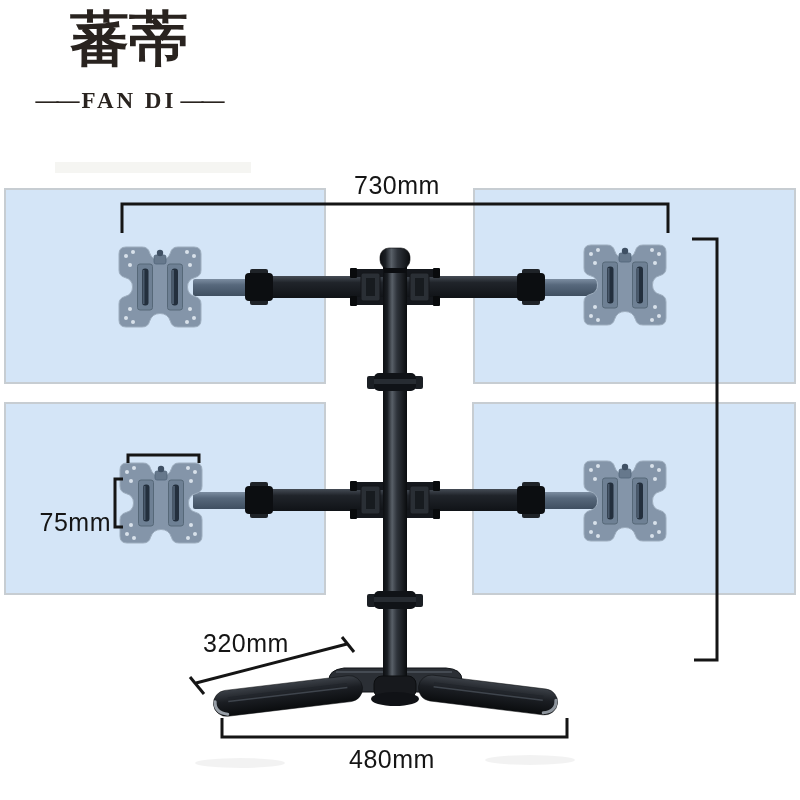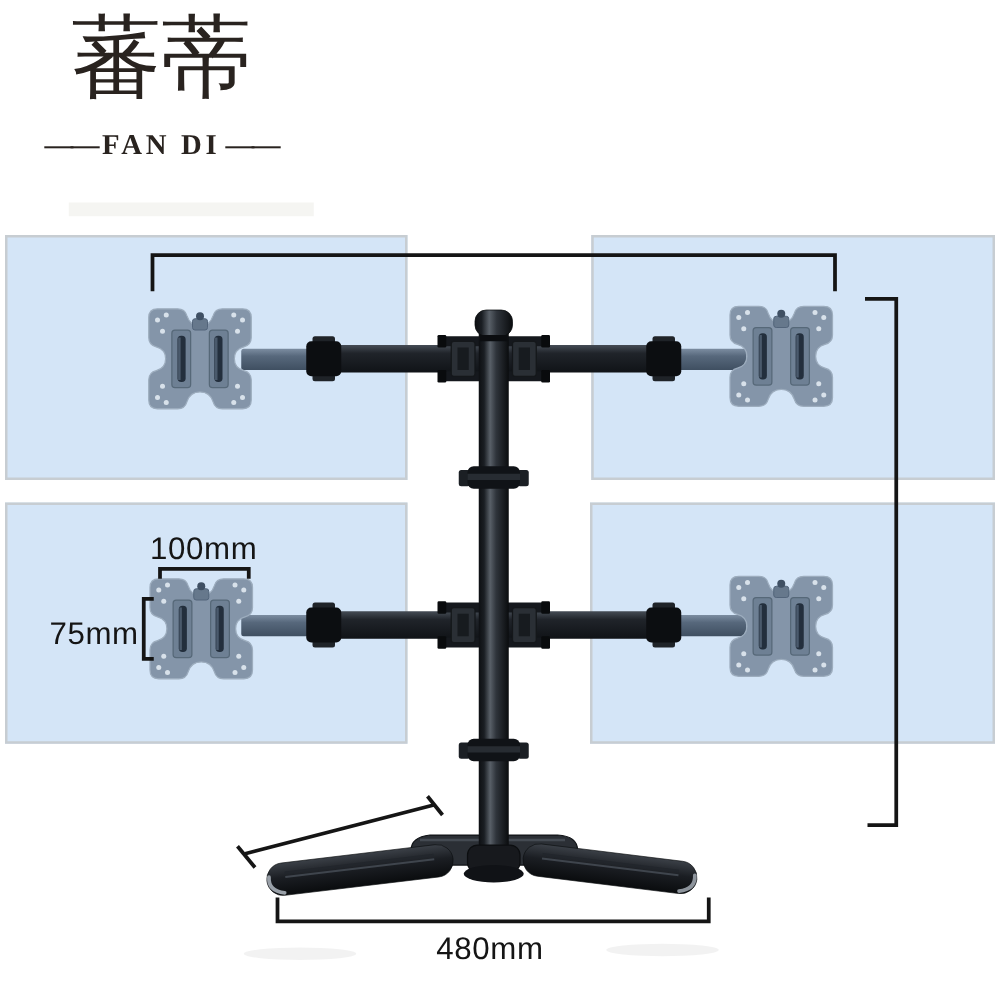--- a/index.html
+++ b/index.html
@@ -21,30 +21,30 @@
   .stand-svg { position:absolute; left:0; top:0; width:800px; height:800px; }
   .dim-label {
     position:absolute; font-size:25px; line-height:29px;
     color:var(--dimension-ink, #151515); letter-spacing:0.5px;
   }
   .dim-label.c { text-align:center; }
   .dim-label.r { text-align:right; }
   .lab-730 { left:337px; top:171px; width:120px; }
   .lab-815 { left:619px; top:377px; width:100px; }
   .lab-100 { left:103px; top:425px; width:120px; }
-  .lab-75  { left:31px;  top:493px; width:80px;  }
+  .lab-75  { left:31px;  top:508px; width:80px;  }
   .lab-320 { left:186px; top:629px; width:120px; }
   .lab-480 { left:332px; top:745px; width:120px; }
   .logo {
     position:absolute; left:26px; top:6px; width:206px;
     color:var(--brand-ink, #29231f); text-align:center;
     font-family:"Liberation Serif","DejaVu Serif",serif;
   }
   .logo-cn {
-    font-size:72px; line-height:1.12; font-weight:400;
+    font-size:59px; line-height:1.12; font-weight:700;
     letter-spacing:0px; white-space:nowrap;
   }
   .logo-en-row {
     margin-top:4px; display:flex; align-items:center; justify-content:center;
     font-weight:700; font-size:23px; white-space:nowrap;
   }
   .logo-dash { letter-spacing:-2px; }
   .logo-en { letter-spacing:3px; margin:12px 4px; }
 </style>
 </head>
@@ -239,17 +239,18 @@
       <path d="M123,479 L115,479 L115,527 L123,527"></path>
       <path d="M222,718 L222,737 L567,737 L567,718"></path>
       <g>
         <path d="M196,683 L347,644"></path>
         <path d="M342,637 L354,652"></path>
         <path d="M190,677 L204,694"></path>
       </g>
     </g>
   </svg>
 
-  <div class="dim-label c lab-100">100mm</div>
+  <div class="dim-label c lab-730">730mm</div>
   <div class="dim-label r lab-75">75mm</div>
+  <div class="dim-label c lab-320">320mm</div>
   <div class="dim-label c lab-480">480mm</div>
 
 </div>
 
 </body></html>

